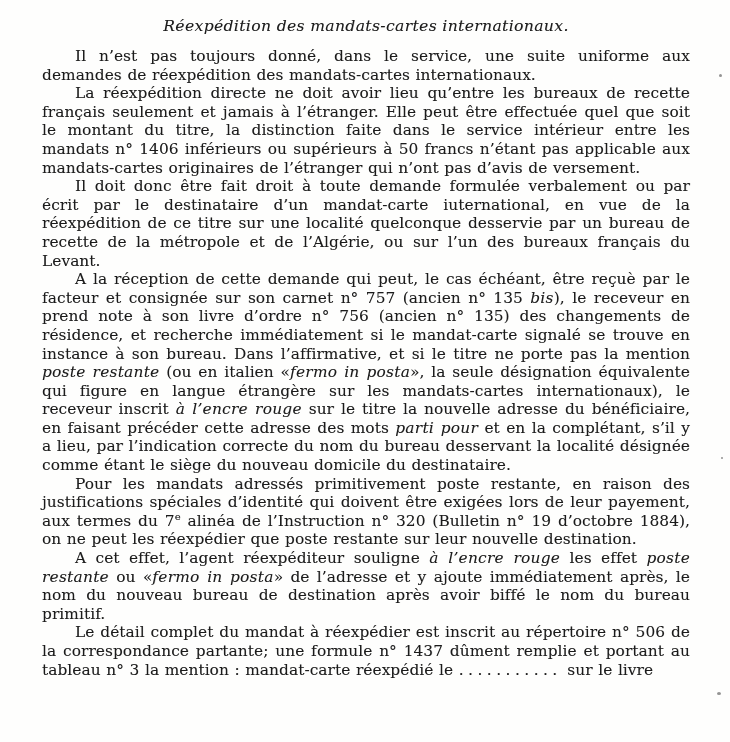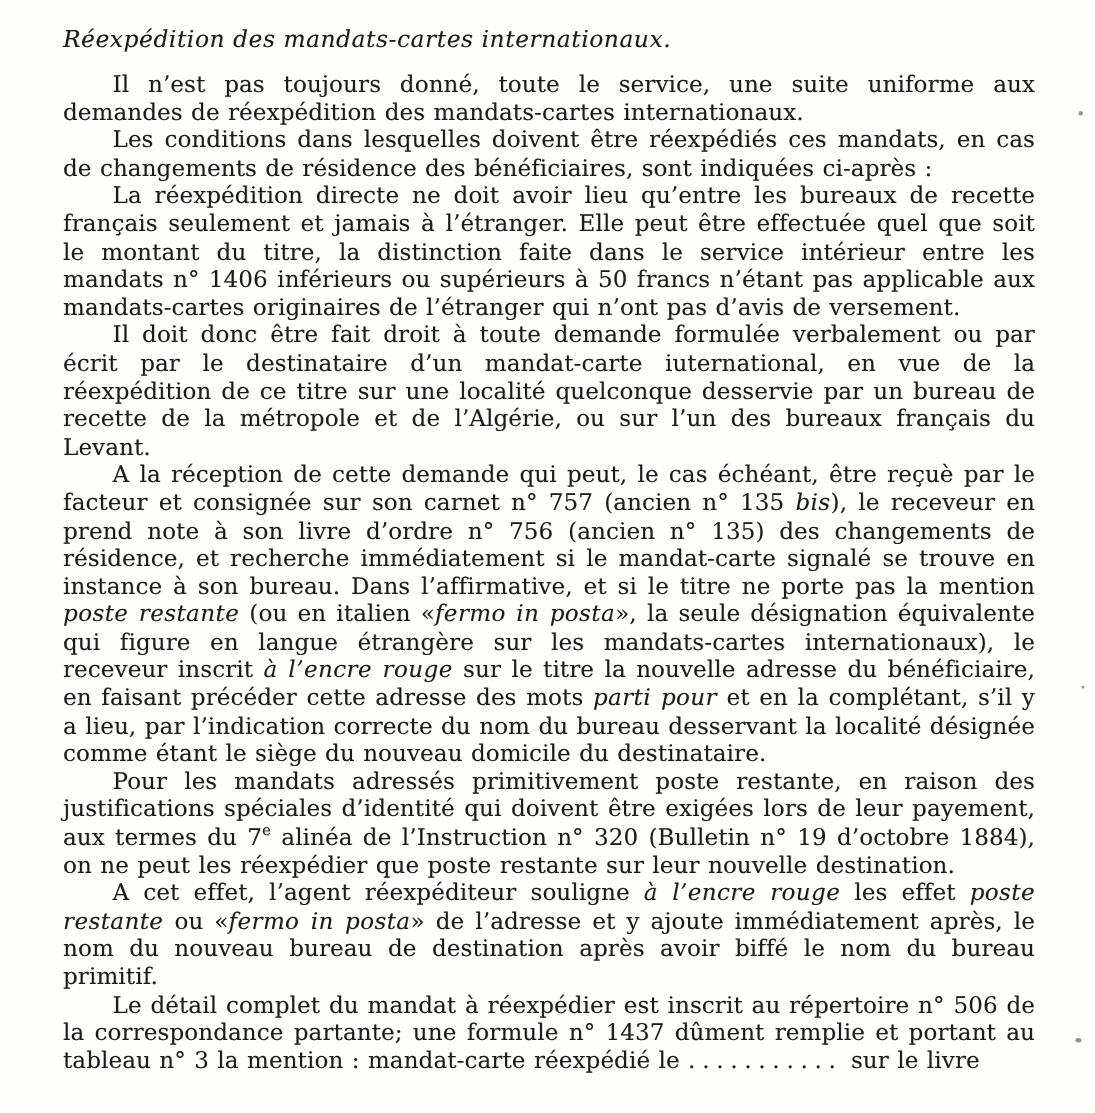--- a/index.html
+++ b/index.html
@@ -12,21 +12,21 @@
     width: 730px;
     height: 742px;
     box-sizing: border-box;
     background: var(--paper, #fefefd);
     color: var(--ink, #1b1b1b);
     font-family: "DejaVu Serif", "Liberation Serif", serif;
     padding: 17px 40px 0 42px;
     overflow: hidden;
   }
   .doc-title {
-    text-align: left;
+    text-align: center;
     font-style: italic;
     font-size: 15.5px;
     letter-spacing: 0.4px;
     margin: 0 0 12px 0;
     text-shadow: 0.3px 0.3px 0 rgba(30,30,30,0.35);
   }
   .doc-body {
     font-size: 15.3px;
     line-height: 18.6px;
   }
@@ -58,22 +58,21 @@
   .speck.s1 { width: 3px; height: 3px; right: 8px; top: 74px; }
   .speck.s2 { width: 2px; height: 2px; right: 7px; top: 457px; }
   .speck.s3 { width: 4px; height: 3px; right: 9px; top: 692px; }
 </style>
 </head>
 <body>
 
 <div class="page">
   <div class="doc-title">Réexpédition des mandats-cartes internationaux.</div>
   <div class="doc-body">
-      <p class="para"><span>Il n’est pas toujours donné, toute le service, une suite uniforme aux demandes de réexpédition des mandats-cartes internationaux.</span></p>
-      <p class="para"><span>Les conditions dans lesquelles doivent être réexpédiés ces mandats, en cas de changements de résidence des bénéficiaires, sont indiquées ci-après :</span></p>
+      <p class="para"><span>Il n’est pas toujours donné, dans le service, une suite uniforme aux demandes de réexpédition des mandats-cartes internationaux.</span></p>
       <p class="para"><span>La réexpédition directe ne doit avoir lieu qu’entre les bureaux de recette français seulement et jamais à l’étranger. Elle peut être effectuée quel que soit le montant du titre, la distinction faite dans le service intérieur entre les mandats n° 1406 inférieurs ou supérieurs à 50 francs n’étant pas applicable aux mandats-cartes originaires de l’étranger qui n’ont pas d’avis de versement.</span></p>
       <p class="para"><span>Il doit donc être fait droit à toute demande formulée verbalement ou par écrit par le destinataire d’un mandat-carte iuternational, en vue de la réexpédition de ce titre sur une localité quelconque desservie par un bureau de recette de la métropole et de l’Algérie, ou sur l’un des bureaux français du Levant.</span></p>
       <p class="para"><span>A la réception de cette demande qui peut, le cas échéant, être reçuè par le facteur et consignée sur son carnet n° 757 (ancien n° 135 </span><i>bis</i><span>), le receveur en prend note à son livre d’ordre n° 756 (ancien n° 135) des changements de résidence, et recherche immédiatement si le mandat-carte signalé se trouve en instance à son bureau. Dans l’affirmative, et si le titre ne porte pas la mention </span><i>poste restante</i><span> (ou en italien «</span><i>fermo in posta</i><span>», la seule désignation équivalente qui figure en langue étrangère sur les mandats-cartes internationaux), le receveur inscrit </span><i>à l’encre rouge</i><span> sur le titre la nouvelle adresse du bénéficiaire, en faisant précéder cette adresse des mots </span><i>parti pour</i><span> et en la complétant, s’il y a lieu, par l’indication correcte du nom du bureau desservant la localité désignée comme étant le siège du nouveau domicile du destinataire.</span></p>
       <p class="para"><span>Pour les mandats adressés primitivement poste restante, en raison des justifications spéciales d’identité qui doivent être exigées lors de leur payement, aux termes du 7</span><sup>e</sup><span> alinéa de l’Instruction n° 320 (Bulletin n° 19 d’octobre 1884), on ne peut les réexpédier que poste restante sur leur nouvelle destination.</span></p>
       <p class="para"><span>A cet effet, l’agent réexpéditeur souligne </span><i>à l’encre rouge</i><span> les effet </span><i>poste restante</i><span> ou «</span><i>fermo in posta</i><span>» de l’adresse et y ajoute immédiatement après, le nom du nouveau bureau de destination après avoir biffé le nom du bureau primitif.</span></p>
       <p class="para"><span>Le détail complet du mandat à réexpédier est inscrit au répertoire n° 506 de la correspondance partante; une formule n° 1437 dûment remplie et portant au tableau n° 3 la mention : mandat-carte réexpédié le </span><span class="dots">...........</span><span> sur le livre</span></p>
     </div>
   <span class="speck s1"></span>
   <span class="speck s2"></span>
   <span class="speck s3"></span>

